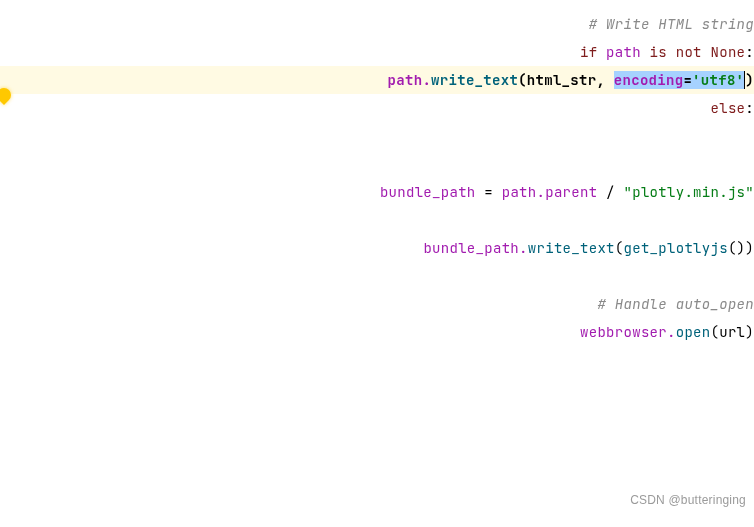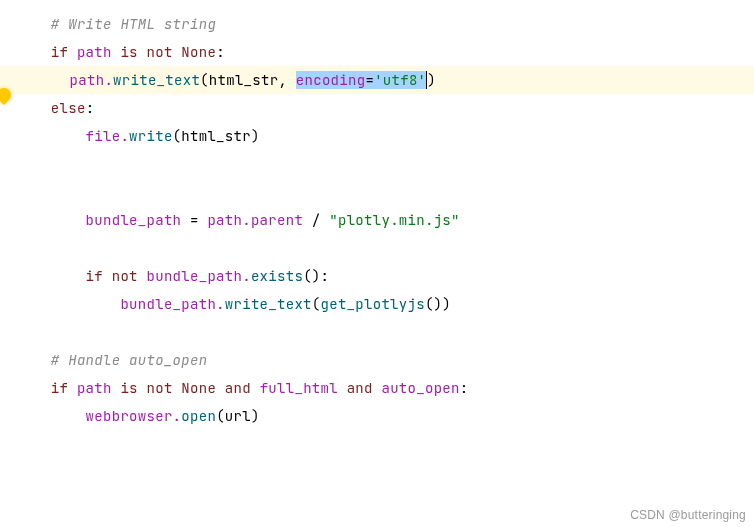--- a/index.html
+++ b/index.html
@@ -14,24 +14,26 @@
     overflow: hidden;
   }
   .code-area {
     padding: 10px 0 10px 16px;
     line-height: 28px;
     letter-spacing: 0.3px;
   }
   .line {
     white-space: pre;
     min-height: 28px;
+    text-align: right;
   }
   .line.highlighted {
     background: #fffae3;
     margin-left: -16px;
+    font-weight: bold;
   }
   .bulb {
     position: absolute;
     left: -3px;
     top: 88px;
     width: 14px;
     height: 14px;
     background: #ffc800;
     border-radius: 50% 50% 50% 0;
     transform: rotate(-45deg);
@@ -50,43 +52,40 @@
     display: inline-block;
     width: 1px;
     height: 18px;
     background: #000;
     vertical-align: middle;
     margin-bottom: 2px;
   }
   .watermark {
     position: absolute;
     right: 8px;
-    bottom: 5px;
+    bottom: 20px;
     font-family: Arial, sans-serif;
     font-size: 12px;
     color: rgba(120,120,120,0.75);
     letter-spacing: 0.2px;
   }
 </style>
 </head>
 <body>
 
 <div class="bulb"></div>
 
 <div class="code-area">
 <div class="line"><span>    </span><span class="comment"># Write HTML string</span></div>
 <div class="line"><span>    </span><span class="kw">if </span><span class="ident">path </span><span class="kw">is not </span><span class="kw">None</span><span class="punct">:</span></div>
 <div class="line highlighted"><span>        </span><span class="ident">path.</span><span class="fn">write_text</span><span class="punct">(html_str, </span><span class="sel"><span class="ident">encoding</span><span class="punct">=</span><span class="str">'utf8'</span></span><span class="caret"></span><span class="punct">)</span></div>
 <div class="line"><span>    </span><span class="kw">else</span><span class="punct">:</span></div>
-<div class="line"><span>        </span><span class="ident">file.</span><span class="fn">write</span><span class="punct">(html_str)</span></div>
 <div class="line"></div>
 <div class="line"><span>    </span></div>
 <div class="line"><span>        </span><span class="ident">bundle_path </span><span class="punct">= </span><span class="ident">path.parent </span><span class="punct">/ </span><span class="str">"plotly.min.js"</span></div>
 <div class="line"></div>
-<div class="line"><span>        </span><span class="kw">if not </span><span class="ident">bundle_path.</span><span class="fn">exists</span><span class="punct">():</span></div>
 <div class="line"><span>            </span><span class="ident">bundle_path.</span><span class="fn">write_text</span><span class="punct">(</span><span class="fn">get_plotlyjs</span><span class="punct">())</span></div>
 <div class="line"></div>
 <div class="line"><span>    </span><span class="comment"># Handle auto_open</span></div>
-<div class="line"><span>    </span><span class="kw">if </span><span class="ident">path </span><span class="kw">is not </span><span class="kw">None</span><span class="kw"> and </span><span class="ident">full_html</span><span class="kw"> and </span><span class="ident">auto_open</span><span class="punct">:</span></div>
 <div class="line"><span>        </span><span class="ident">webbrowser.</span><span class="fn">open</span><span class="punct">(url)</span></div>
 </div>
 
 <div class="watermark">CSDN @butteringing</div>
 
 </body></html>

